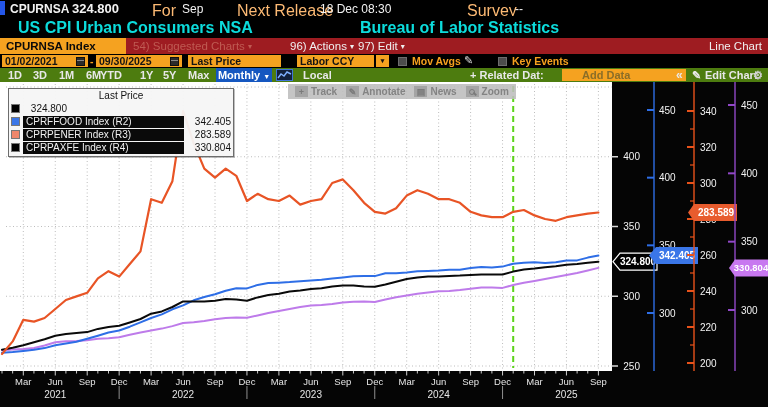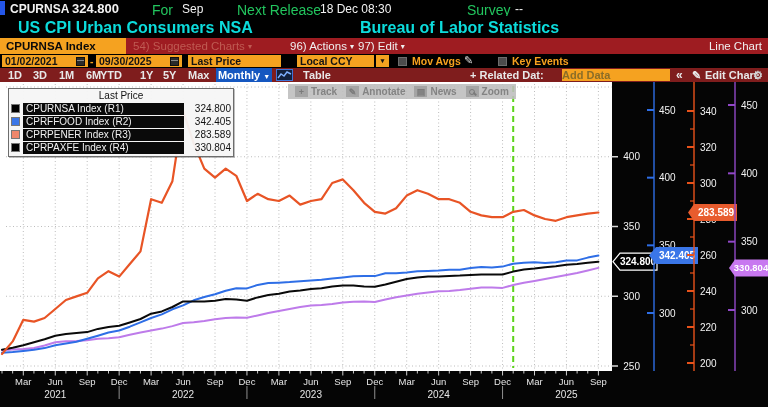--- a/index.html
+++ b/index.html
@@ -5,49 +5,49 @@
   * { margin:0; padding:0; box-sizing:border-box; }
   html,body { width:768px; height:407px; background:#000; overflow:hidden;
               font-family:"Liberation Sans", sans-serif; }
   #app { position:relative; width:768px; height:407px; background:#000; }
   .abs { position:absolute; }
 
   
   #row1 { top:0; left:0; width:768px; height:16px; background:#000; }
   #cursor-block { left:0; top:1px; width:5px; height:14px; background:#2456e8; }
   .t-white { color:#f2f2f2; font-size:12px; }
-  .t-orange { color:#22c55e; font-size:14px; }
+  .t-orange { color:#fdba74; font-size:16px; }
   .bold { font-weight:bold; }
   #row2 { top:16px; left:0; width:768px; height:22px; background:#000; }
   .t-cyan { color:#0cdcdc; font-size:16px; font-weight:bold; }
 
   #row3 { top:38px; left:0; width:768px; height:16px; background:#9e1c21; font-size:11.5px; }
   #security-box { left:0; top:0; width:126px; height:16px; background:#f5a220; color:#0a0a0a;
                   line-height:16px; padding-left:6px; font-weight:bold; }
   .menu-dim { color:#bf5b53; line-height:16px; }
   .menu-lit { color:#f0f0f0; line-height:16px; }
   .dd { font-size:8px; vertical-align:1px; }
 
   #row4 { top:54px; left:0; width:768px; height:14px; background:#000; font-size:10.5px; }
   .obox { position:absolute; top:1px; height:12px; background:#f5a220; color:#141414;
           line-height:12px; padding:0 3px; font-weight:bold; display:flex; align-items:center; gap:18px;}
   .cal { width:9px; height:9px; background:#2b2b2b; border:1px solid #111;
          background-image:linear-gradient(#2b2b2b 2px, #888 2px, #888 3px, #2b2b2b 3px); }
   .cb { position:absolute; top:3px; width:9px; height:9px; background:#4c4c4c; border:1px solid #6d6d6d; }
   .o-label { position:absolute; top:0; color:#f7a11e; line-height:14px; font-weight:bold; }
   .pencil { color:#d8d8d8; }
 
-  #row5 { top:68px; left:0; width:768px; height:14px; background:#7f1d1d; font-size:11px; }
+  #row5 { top:68px; left:0; width:768px; height:14px; background:#4d7c0f; font-size:11px; }
   .rtab { position:absolute; top:0; color:#e8e8e8; line-height:14px; font-weight:bold; }
   #period-btn { left:216px; top:0; width:56px; height:14px; background:#1557c0; color:#fff;
                 text-align:center; line-height:14px; font-weight:bold; }
   #chartline-icon { left:276px; top:1px; width:17px; height:12px; background:#12203c;
                     border:1px solid #3f74d8; }
-  #adddata-box { left:562px; top:1px; width:108px; height:12px; background:#f5a220;
-                 color:#8a6d28; line-height:12px; padding-left:0; font-weight:bold; }
+  #adddata-box { left:562px; top:1px; width:124px; height:12px; background:#f5a220;
+                 color:#8a6d28; line-height:12px; padding-left:20px; font-weight:bold; }
 
   
   #chart-region { top:82px; left:0; width:768px; height:325px; background:#050505; }
   svg text { font-family:"Liberation Sans", sans-serif; }
 
   #legend { left:8px; top:6px; width:226px; background:rgba(246,246,246,0.95);
             border:1px solid #6d6d6d; box-shadow:1px 1px 0 rgba(0,0,0,.25); padding:1px 2px 2px 2px; }
   #legend-title { text-align:center; color:#111; font-size:10px; height:12px; }
   .leg-row { display:flex; align-items:center; height:13px; gap:3px; }
   .leg-swatch { width:9px; height:9px; border:1px solid #777; flex:none; }
@@ -98,21 +98,21 @@
     <div class="obox" style="left:2px;width:86px">
         <span>01/02/2021</span>
         <span class="cal"></span>
       </div>
     <span class="o-label" style="left:90px">-</span>
     <div class="obox" style="left:96px;width:86px">
         <span>09/30/2025</span>
         <span class="cal"></span>
       </div>
     <div class="obox" style="left:188px;width:93px">Last Price</div>
-    <div class="obox" style="left:297px;width:77px">Local CCY</div>
+    <div class="obox" style="left:297px;width:77px">Labor CCY</div>
     <div class="obox" style="left:376px;width:13px;justify-content:center">
         <span style="font-size:7px">▾</span>
       </div>
     <span class="cb" style="left:398px"></span>
     <span class="o-label" style="left:412px">Mov Avgs</span>
     <span class="abs pencil" style="left:464px;top:0;font-size:11px">✎</span>
     <span class="cb" style="left:498px"></span>
     <span class="o-label" style="left:512px">Key Events</span>
   </div>
 
@@ -126,21 +126,21 @@
         <span class="rtab" style="left: 140px;">1Y</span>
         <span class="rtab" style="left: 163px;">5Y</span>
         <span class="rtab" style="left: 188px;">Max</span>
       </div>
     <div id="period-btn" class="abs"><span>Monthly</span> <span style="font-size:7px">▼</span></div>
     <div id="chartline-icon" class="abs">
       <svg width="15" height="10" viewBox="0 0 15 10">
           <polyline points="1,8 4,4 7,6 10,2 14,4" fill="none" stroke="#7fb0ff" stroke-width="1.4"></polyline>
         </svg>
     </div>
-    <span class="rtab" style="left:303px">Table</span>
+    <span class="rtab" style="left:303px">Local</span>
     <span class="rtab" style="left:470px;font-weight:bold">+ Related Dat:</span>
     <div id="adddata-box" class="abs">Add Data</div>
     <span class="rtab" style="left:676px;font-size:12px">«</span>
     <span class="rtab pencil" style="left:692px">✎</span>
     <span class="rtab" style="left:705px">Edit Chart</span>
     <span class="rtab" style="left:753px;color:#cfcfcf">⚙</span>
   </div>
 
   <div id="chart-region" class="abs">
     <svg id="chart-svg" class="abs" style="left:0;top:0" width="768" height="325">
@@ -337,21 +337,20 @@
           <polygon points="729,185.90120000000002 735,177.40120000000002 770,177.40120000000002 770,194.40120000000002 735,194.40120000000002" fill="#c878f0" stroke="none" stroke-width="0"></polygon>
           <text x="751" y="189.40120000000002" text-anchor="middle" fill="#ffffff" font-size="9.5px" font-weight="bold">330.804</text>
         </g>
       </svg>
 
     <div id="legend" class="abs">
       <div id="legend-title">Last Price</div>
       <div id="legend-rows">
           <div class="leg-row">
             <span class="leg-swatch" style="background: rgb(0, 0, 0);"></span>
-            <span class="leg-chip">CPURNSA Index  (R1)</span>
             <span class="leg-val">324.800</span>
           </div>
           <div class="leg-row">
             <span class="leg-swatch" style="background: rgb(58, 118, 232);"></span>
             <span class="leg-chip">CPRFFOOD Index  (R2)</span>
             <span class="leg-val">342.405</span>
           </div>
           <div class="leg-row">
             <span class="leg-swatch" style="background: rgb(240, 135, 107);"></span>
             <span class="leg-chip">CPRPENER Index  (R3)</span>

